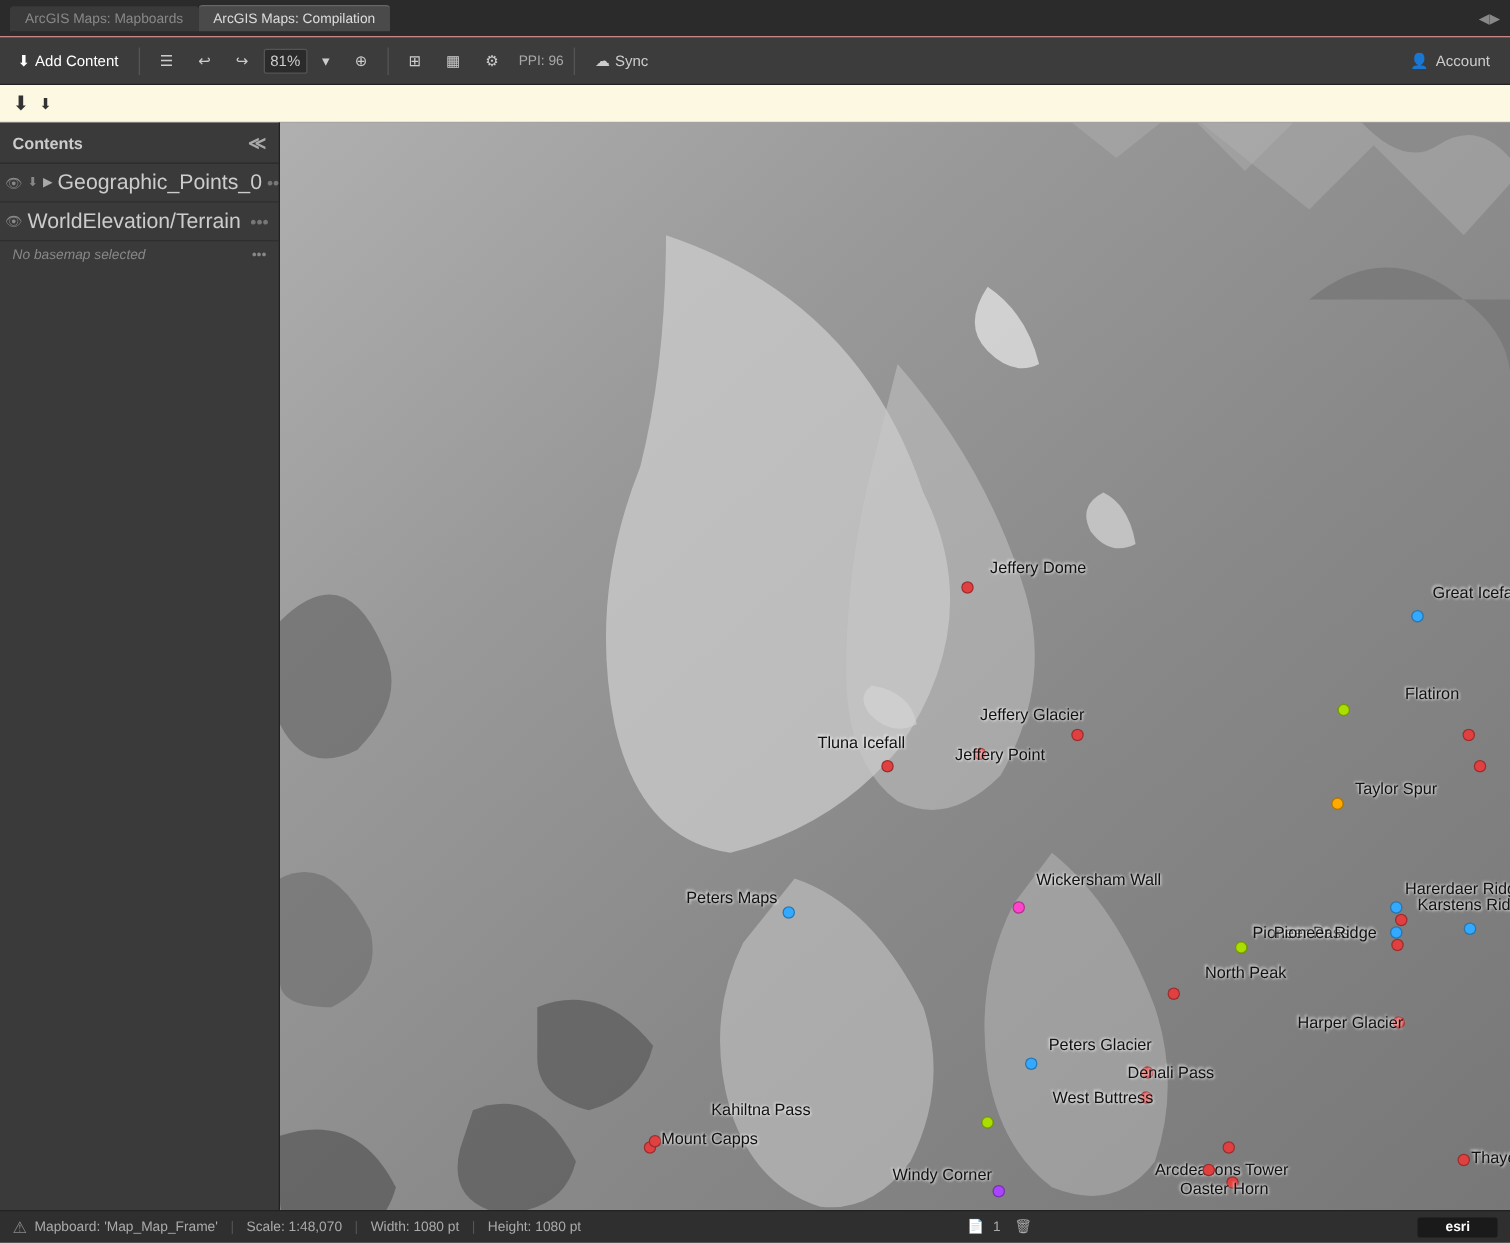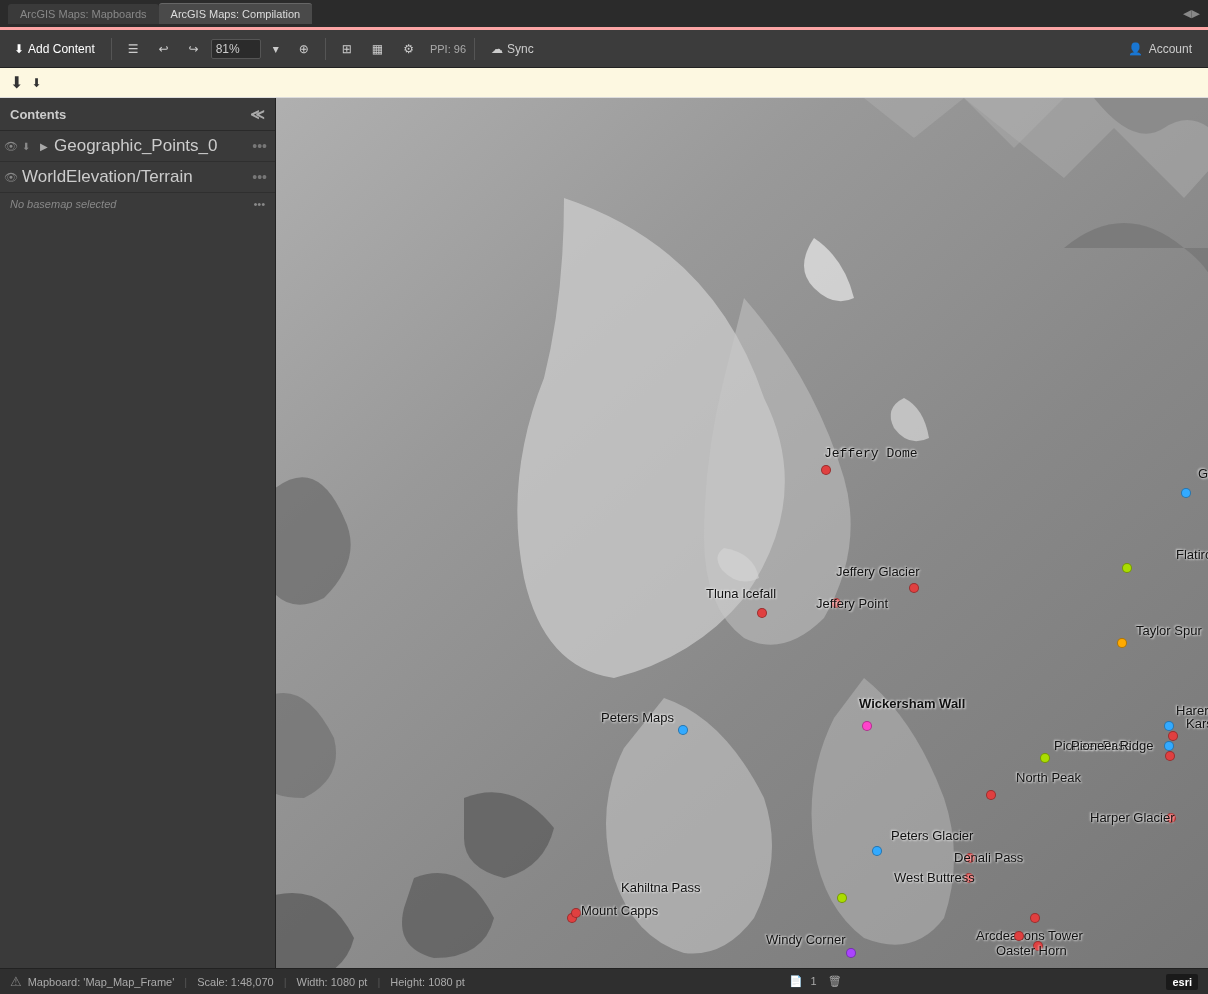--- a/index.html
+++ b/index.html
@@ -5,21 +5,21 @@
     * { margin: 0; padding: 0; box-sizing: border-box; }
     body { width: 1208px; height: 994px; overflow: hidden; font-family: 'Segoe UI', Arial, sans-serif; background: #3c3c3c; color: #ccc; font-size: 12px; }
 
     
     #title-bar {
       height: 30px;
       background: #2b2b2b;
       display: flex;
       align-items: center;
       padding: 0 8px;
-      border-bottom: 3px solid #fca5a5;
+      border-bottom: 1px solid #fca5a5;
     }
     .title-tab {
       padding: 4px 12px;
       font-size: 11px;
       color: #aaa;
       cursor: pointer;
       border-radius: 3px 3px 0 0;
     }
     .title-tab.inactive { background: #3a3a3a; color: #888; }
     .title-tab.active { background: #4a4a4a; color: #ddd; border-top: 1px solid #666; }
@@ -44,21 +44,22 @@
       font-size: 12px;
       background: transparent;
       border: none;
     }
     .toolbar-btn.primary { color: #fff; }
     .toolbar-sep { width: 1px; height: 22px; background: #555; margin: 0 4px; }
     .zoom-input {
       background: #2b2b2b;
       border: 1px solid #555;
       color: #ccc;
-      width: 50px;
+      width: 35px;
+      text-align: center;
       font-size: 12px;
       padding: 2px 4px;
       border-radius: 2px;
     }
     .toolbar-right { margin-left: auto; display: flex; align-items: center; gap: 6px; }
     .account-btn { display: flex; align-items: center; gap: 5px; padding: 4px 10px; color: #ccc; cursor: pointer; }
 
     
     #notification-bar {
       height: 30px;
@@ -73,21 +74,21 @@
     }
 
     
     #main {
       display: flex;
       height: calc(994px - 30px - 38px - 30px - 26px);
     }
 
     
     #sidebar {
-      width: 276px;
+      width: 224px;
       background: #3a3a3a;
       border-right: 1px solid #222;
       flex-shrink: 0;
       display: flex;
       flex-direction: column;
     }
     #sidebar-header {
       display: flex;
       align-items: center;
       justify-content: space-between;
@@ -168,21 +169,21 @@
       border-top: 1px solid #222;
     }
     .status-icon { font-size: 13px; color: #888; }
     .status-sep { color: #555; margin: 0 4px; }
     #esri-logo {
       margin-left: auto;
       background: #1a1a1a;
       color: #fff;
       font-size: 11px;
       font-weight: bold;
-      padding: 2px 6px;
+      padding: 2px 22px;
       border-radius: 2px;
     }
   </style>
 </head>
 <body>
 
 <div id="title-bar">
   <div class="title-tab inactive">ArcGIS Maps: Mapboards</div>
   <div class="title-tab active">ArcGIS Maps: Compilation</div>
   <div class="title-bar-right">
@@ -308,31 +309,31 @@
       <path d="M550,140 Q580,160 590,200 Q570,210 550,190 Q530,170 550,140Z" fill="#e0e0e0" opacity="0.8"></path>
       <path d="M640,300 Q660,310 665,340 Q645,350 630,330 Q620,310 640,300Z" fill="#d8d8d8" opacity="0.7"></path>
       <path d="M460,450 Q490,455 495,480 Q475,490 458,472 Q448,458 460,450Z" fill="#d5d5d5" opacity="0.6"></path>
 
       <path d="M200,700 Q250,680 290,730 Q280,770 240,780 Q200,770 200,740 Z" fill="#5f5f5f" opacity="0.8"></path>
       <path d="M0,800 Q60,780 90,840 Q80,880 30,885 Q0,875 0,850 Z" fill="#555" opacity="0.7"></path>
     </svg>
 
     <div id="map-points-container" style="position:absolute;top:0;left:0;width:100%;height:100%;pointer-events:none;">
     <div class="map-point" style="left: 550px; top: 372px; background-color: rgb(224, 64, 64);"></div>
-        <div class="map-label" style="left: 548px; top: 348px; font-family: Liberation Mono, monospace;">Jeffery Dome</div>
+        <div class="map-label" style="left: 568px; top: 348px;">Jeffery Dome</div>
         <div class="map-point" style="left: 638px; top: 490px; background-color: rgb(224, 64, 64);"></div>
         <div class="map-label" style="left: 560px; top: 466px;">Jeffery Glacier</div>
         <div class="map-point" style="left: 486px; top: 515px; background-color: rgb(224, 64, 64);"></div>
         <div class="map-label" style="left: 430px; top: 488px;">Tluna Icefall</div>
         <div class="map-point" style="left: 560px; top: 505px; background-color: rgb(224, 64, 64);"></div>
         <div class="map-label" style="left: 540px; top: 498px;">Jeffery Point</div>
         <div class="map-point" style="left: 407px; top: 632px; background-color: rgb(51, 170, 255);"></div>
         <div class="map-label" style="left: 325px; top: 612px;">Peters Maps</div>
         <div class="map-point" style="left: 591px; top: 628px; background-color: rgb(255, 68, 204);"></div>
-        <div class="map-label" style="left: 583px; top: 598px; font-weight: bold;">Wickersham Wall</div>
+        <div class="map-label" style="left: 605px; top: 598px;">Wickersham Wall</div>
         <div class="map-point" style="left: 715px; top: 697px; background-color: rgb(224, 64, 64);"></div>
         <div class="map-label" style="left: 740px; top: 672px;">North Peak</div>
         <div class="map-point" style="left: 601px; top: 753px; background-color: rgb(51, 170, 255);"></div>
         <div class="map-label" style="left: 615px; top: 730px;">Peters Glacier</div>
         <div class="map-point" style="left: 694px; top: 760px; background-color: rgb(224, 64, 64);"></div>
         <div class="map-label" style="left: 678px; top: 752px;">Denali Pass</div>
         <div class="map-point" style="left: 693px; top: 780px; background-color: rgb(224, 64, 64);"></div>
         <div class="map-label" style="left: 618px; top: 772px;">West Buttress</div>
         <div class="map-point" style="left: 566px; top: 800px; background-color: rgb(170, 221, 0);"></div>
         <div class="map-point" style="left: 296px; top: 820px; background-color: rgb(224, 64, 64);"></div>

